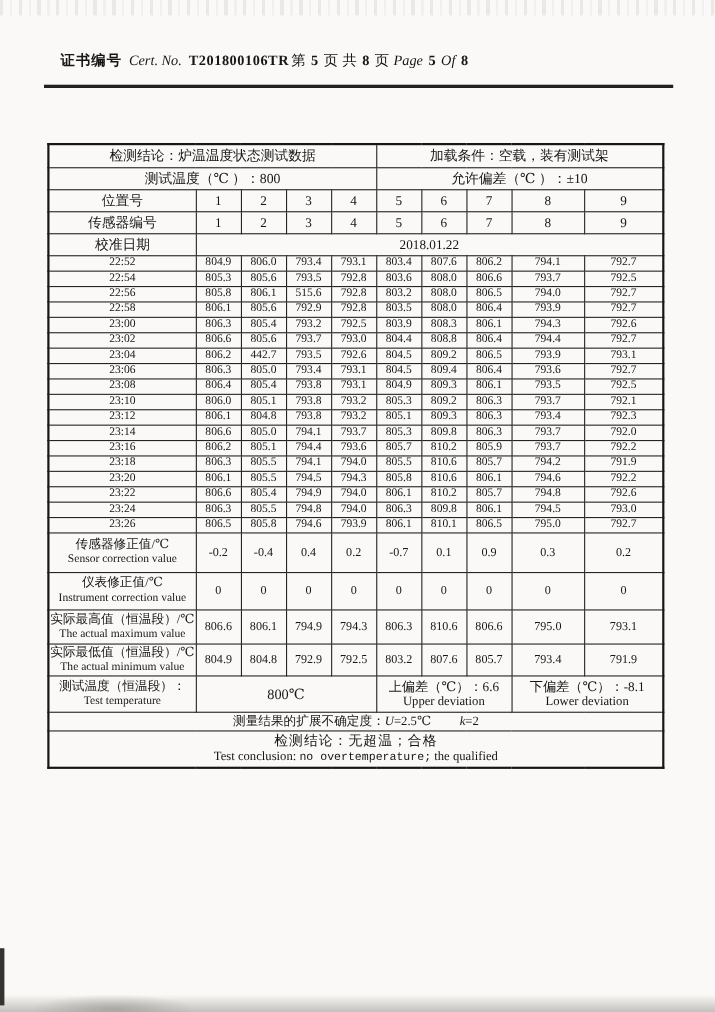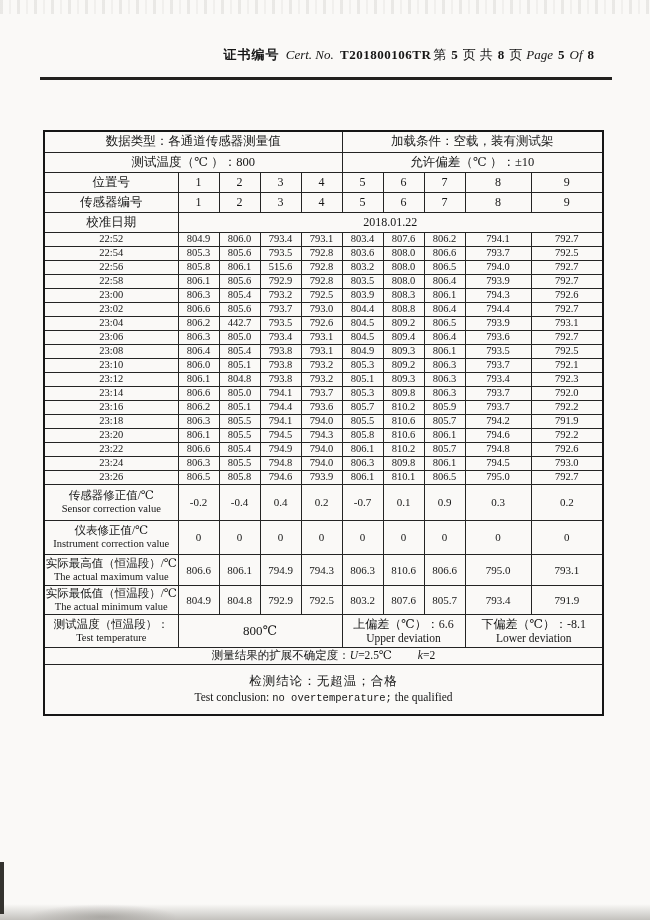--- a/index.html
+++ b/index.html
@@ -27,21 +27,21 @@
   .scan-smudge {
     position:absolute; left:28px; bottom:0; width:150px; height:16px;
     background:radial-gradient(ellipse at 50% 80%, rgba(105,102,97,.38), rgba(105,102,97,0) 70%);
   }
   .scan-mark {
     position:absolute; left:0; bottom:6px; width:4px; height:52px;
     background:#34332f;
   }
   .header {
     position:absolute; top:46px; left:55px; width:542px;
-    display:flex; justify-content:flex-end; align-items:baseline;
+    display:flex; justify-content:flex-start; align-items:baseline;
     font-size:13px; white-space:nowrap;
   }
   .hdr-zh { font-weight:bold; letter-spacing:1px; }
   .hdr-en { font-style:italic; margin:0 3px; }
   .hdr-no { font-weight:bold; letter-spacing:.5px; }
   .pg-b { font-weight:bold; margin:0 3px; }
   .pg-i { font-style:italic; margin:0 2px; }
   .pg-zh { margin:0 2px; }
   .rule {
     position:absolute; top:77px; left:40px; width:572px; height:3px;
@@ -67,21 +67,21 @@
   tr.data-row td { font-size:10.5px; line-height:1; }
   td.num { font-size:10.5px; }
   tr.r-pos td.num, tr.r-sens td.num { font-size:12px; }
   tr.r-corr  { height:36px; }
   tr.r-instr { height:34px; }
   tr.r-max   { height:31px; }
   tr.r-min   { height:29px; }
   tr.r-corr td.num, tr.r-instr td.num, tr.r-max td.num, tr.r-min td.num { font-size:11px; }
   tr.r-ttemp { height:33px; }
   tr.r-unc   { height:17px; font-size:11.5px; }
-  tr.r-concl { height:51px; }
+  tr.r-concl { height:33px; }
   .lbl2 .zh { font-size:11.5px; line-height:1.3; }
   .lbl2 .en { font-size:10.5px; line-height:1.2; }
   .big-temp { font-size:13px; }
   .dev .zh { font-size:12px; line-height:1.35; }
   .dev .en { font-size:11.5px; line-height:1.2; }
   .unc-i { font-style:italic; }
   .unc-gap { display:inline-block; width:26px; }
   .concl-zh { font-size:12.5px; line-height:1.35; letter-spacing:1px; }
   .concl-en { font-size:11.5px; line-height:1.25; letter-spacing:0; }
   .mono { font-family:"Liberation Mono","DejaVu Sans Mono",monospace; font-size:10.5px; }
@@ -114,21 +114,21 @@
       <col style="width:41px">
         <col style="width:41px">
         <col style="width:41px">
       <col style="width:41px">
         <col style="width:41px">
         <col style="width:66px">
       <col style="width:72px">
     </colgroup>
     <tbody>
       <tr class="r-cond">
-        <td colspan="5">数据类型：各通道传感器测量值</td>
+        <td colspan="5">检测结论：炉温温度状态测试数据</td>
         <td colspan="5">加载条件：空载，装有测试架</td>
       </tr>
       <tr class="r-temp">
         <td colspan="5">测试温度（℃ ）：800</td>
         <td colspan="5">允许偏差（℃ ）：±10</td>
       </tr>
       <tr class="r-pos">
         <td class="lbl">位置号</td>
       <td class="num">1</td>
           <td class="num">2</td>

